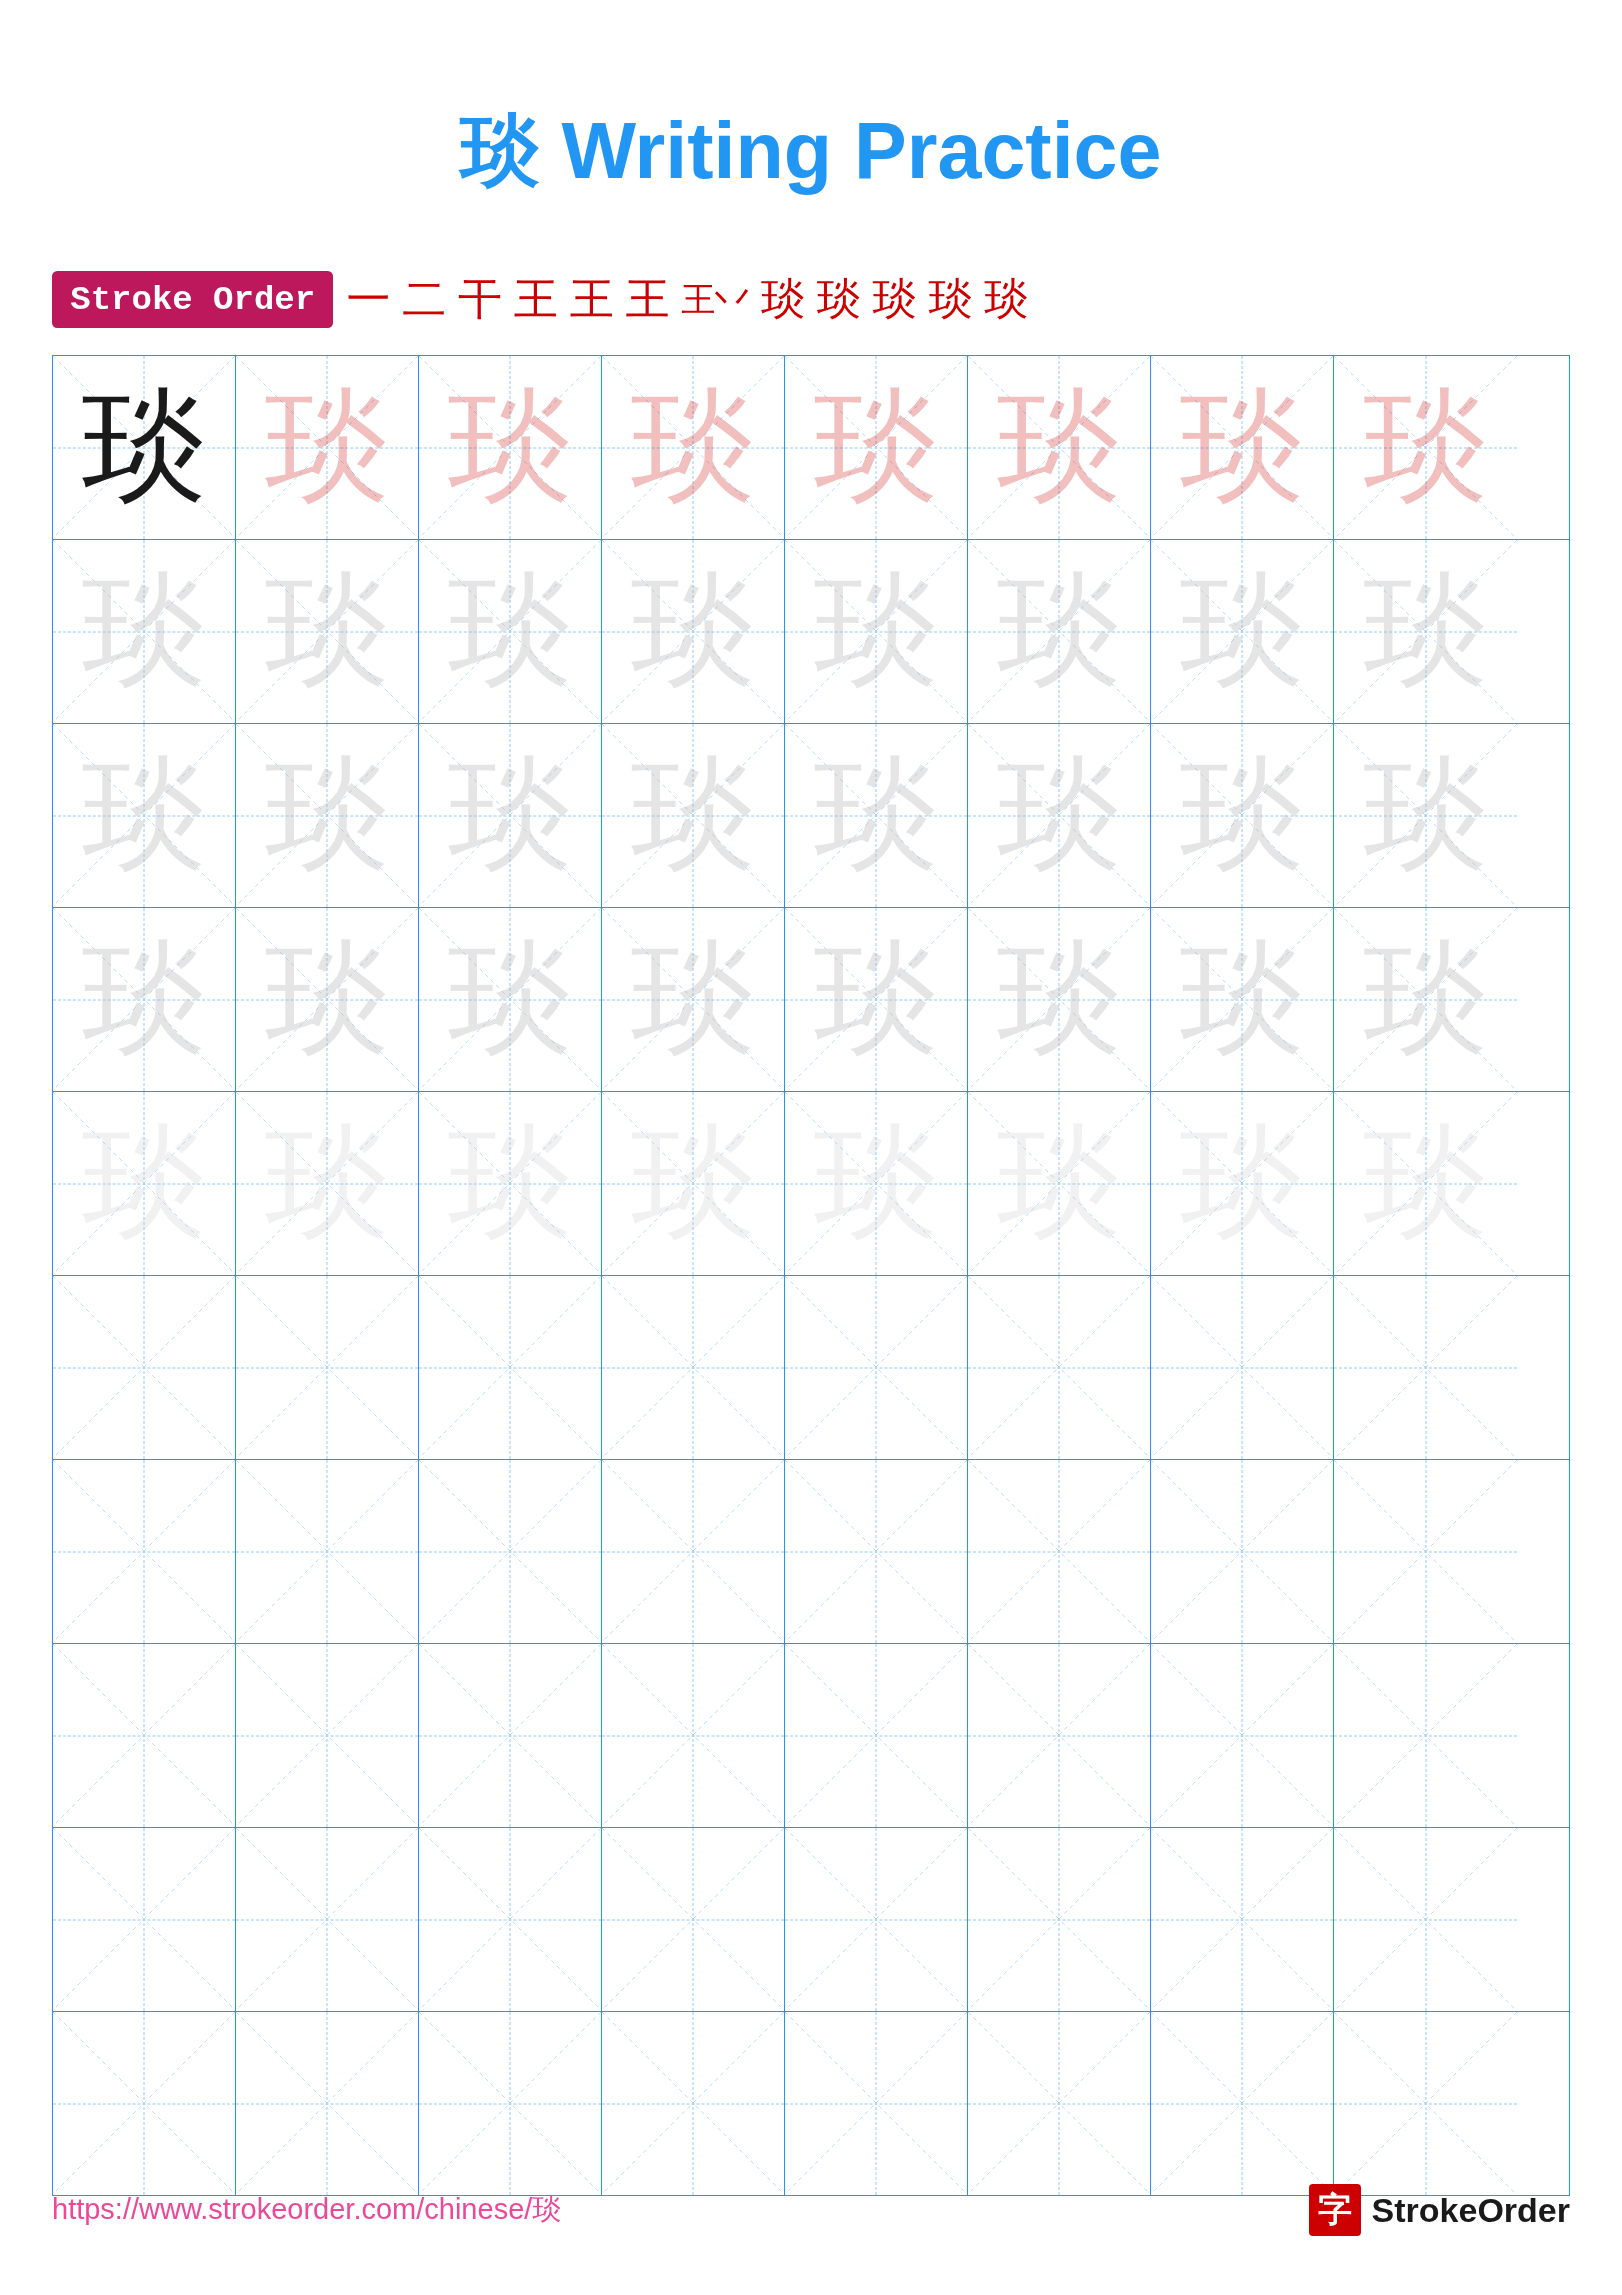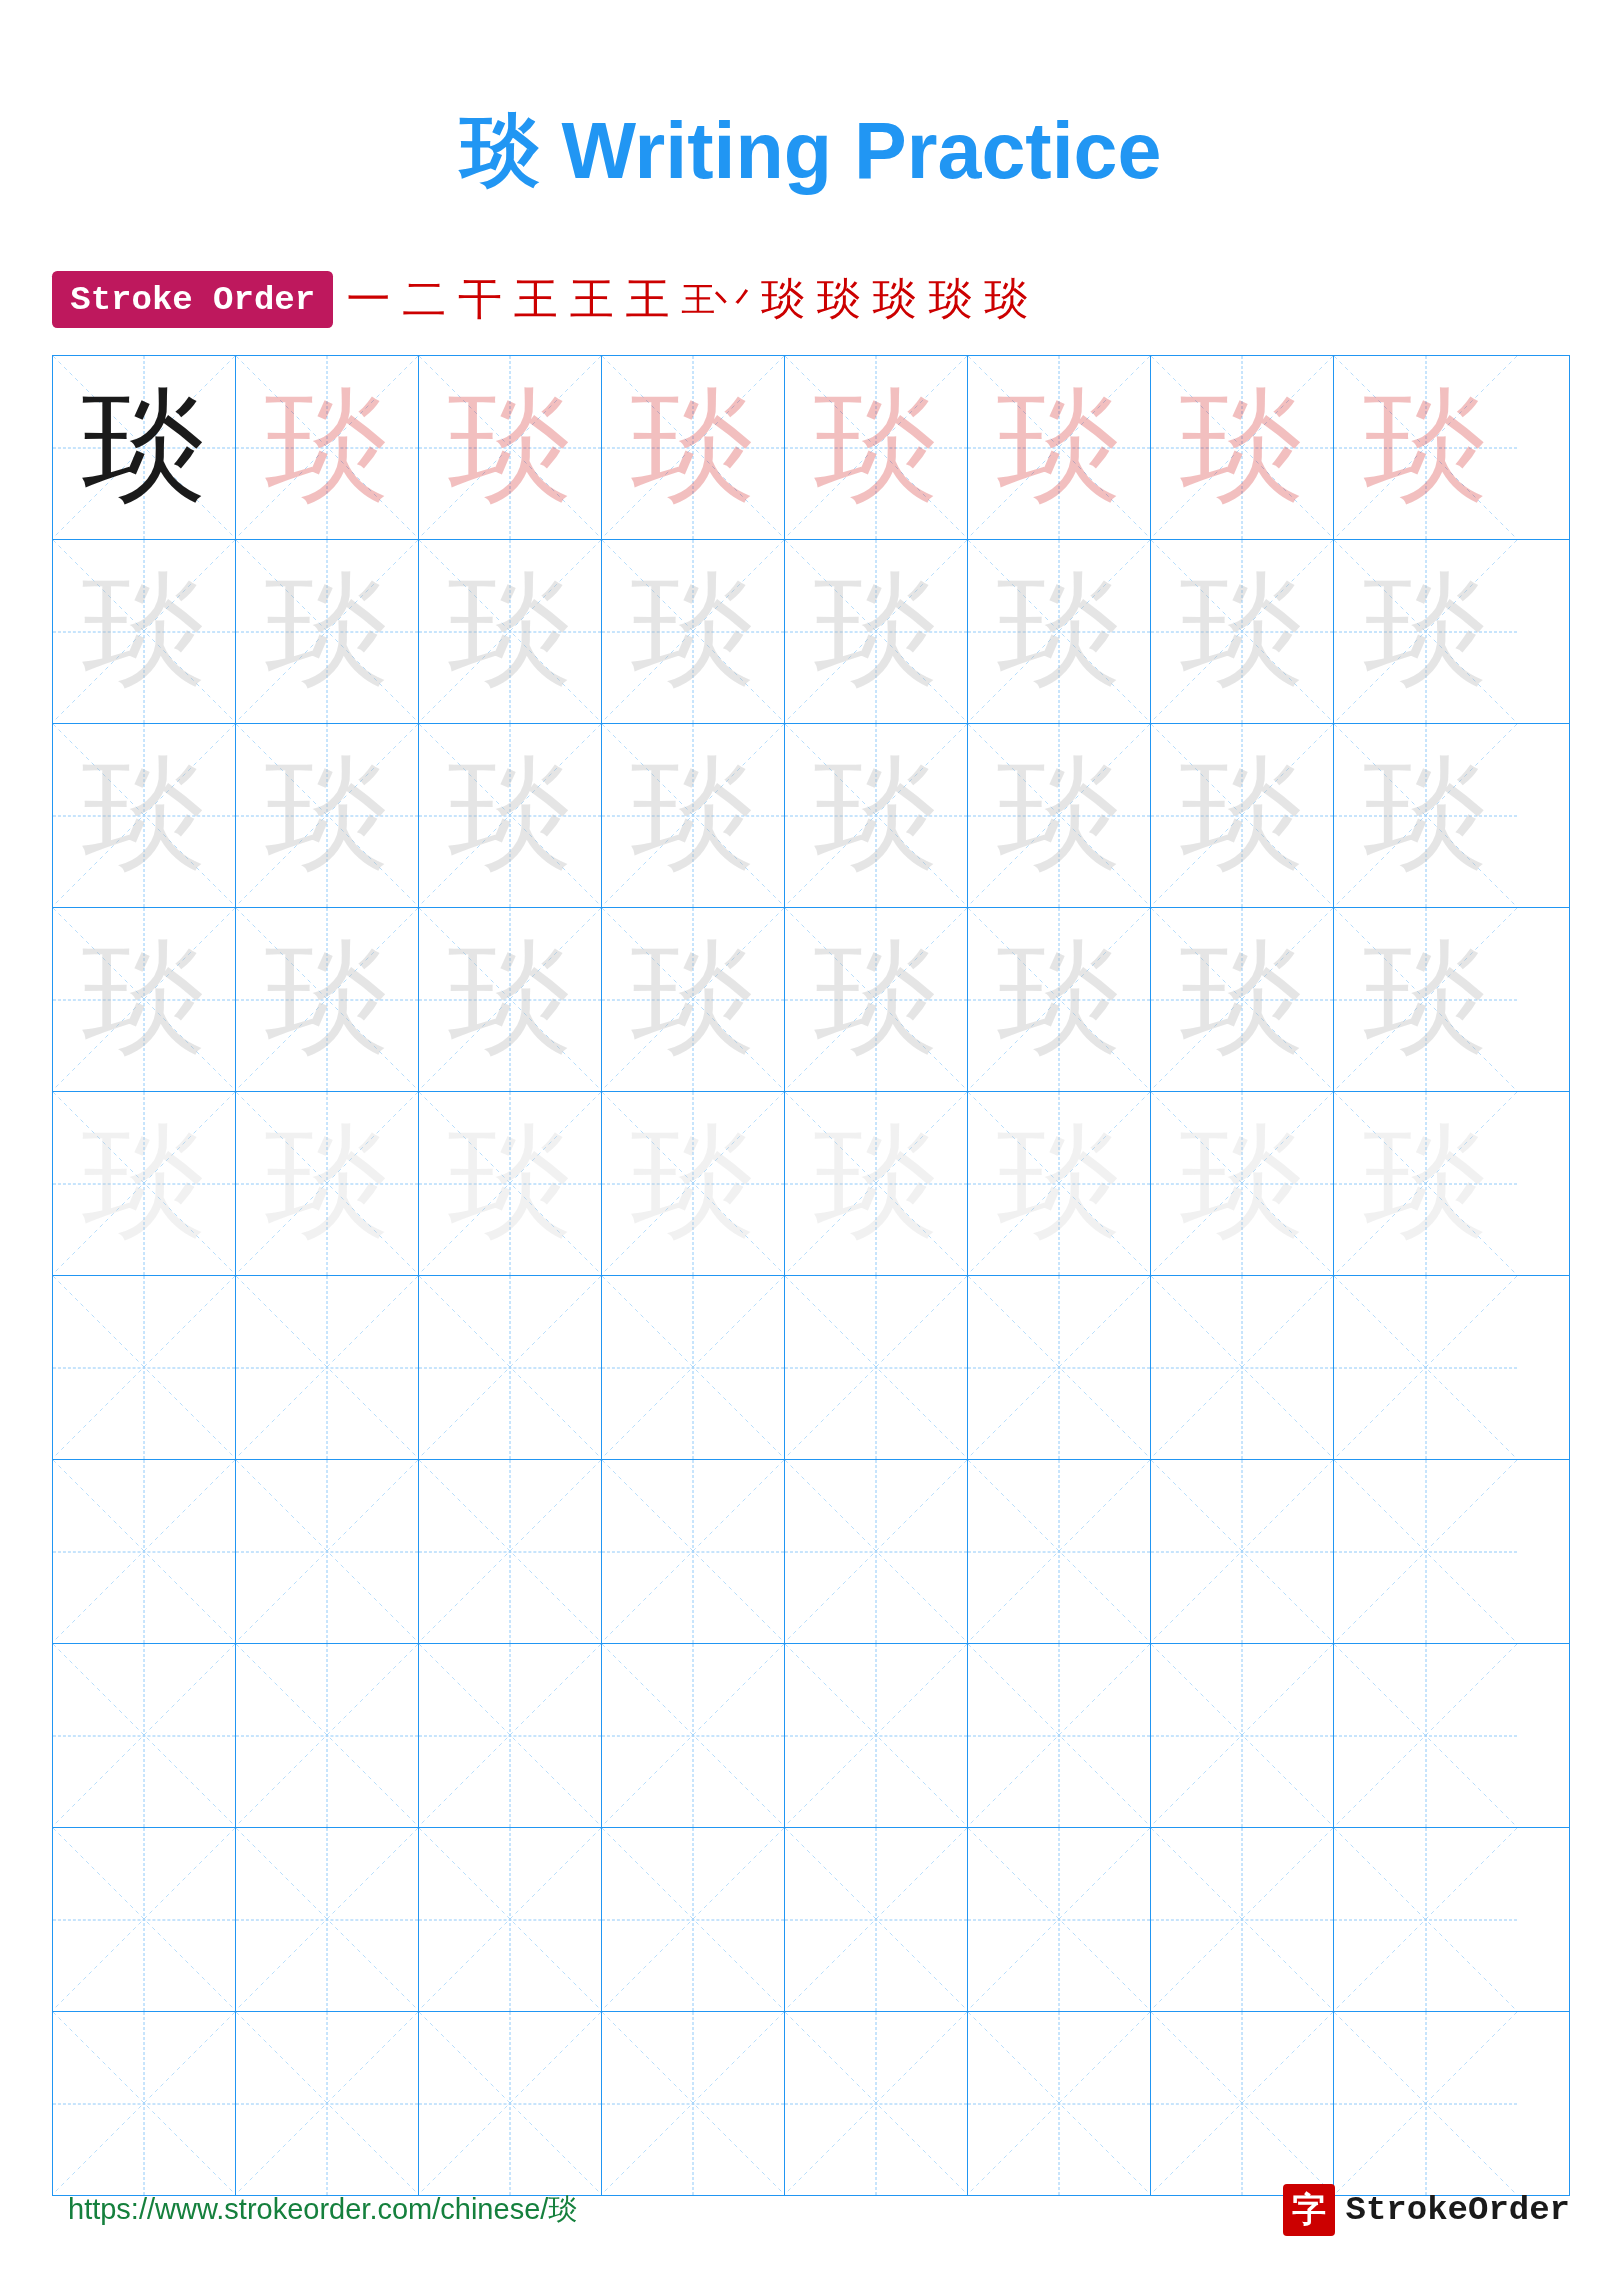--- a/index.html
+++ b/index.html
@@ -135,23 +135,22 @@
       left: 0;
       right: 0;
       display: flex;
       align-items: center;
       justify-content: space-between;
       padding: 0 52px;
     }
 
     .footer-url {
       font-size: 29px;
-      color: #15803d;
+      color: #ec4899;
       font-family: Arial, sans-serif;
-      margin-left: 16px;
     }
 
     .footer-logo {
       display: flex;
       align-items: center;
       gap: 10.5px;
     }
 
     .footer-logo-icon {
       width: 52px;
@@ -164,21 +163,21 @@
       justify-content: center;
       border-radius: 3.9px;
       font-family: serif;
       font-weight: bold;
     }
 
     .footer-logo-text {
       font-size: 34px;
       font-weight: bold;
       color: #1a1a1a;
-      font-family: Liberation Mono, monospace;
+      font-family: Liberation Sans, sans-serif;
     }
 
     
     .cell-diagonal {
       position: absolute;
       top: 0; left: 0; right: 0; bottom: 0;
       z-index: 0;
     }
   </style>
 </head>

